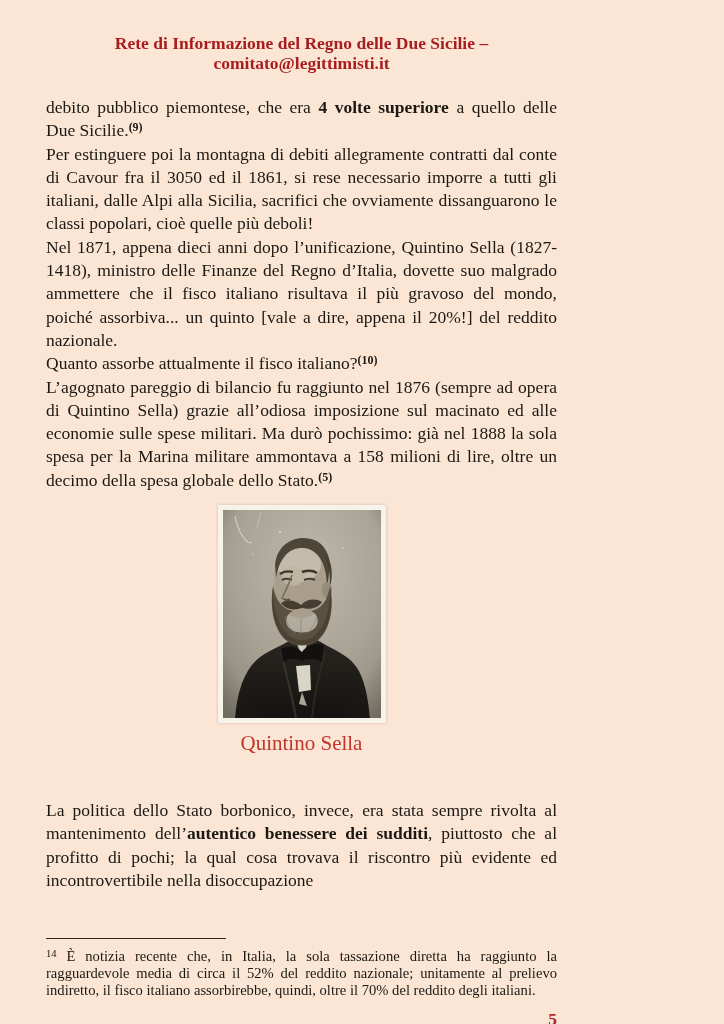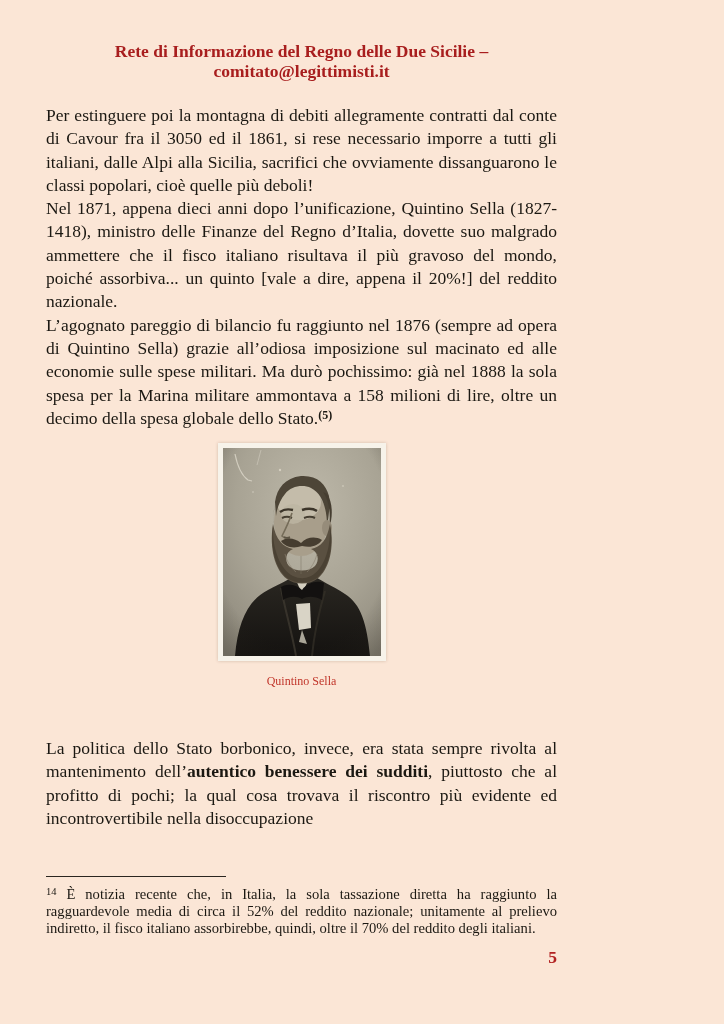--- a/index.html
+++ b/index.html
@@ -10,53 +10,55 @@
     --body_text:#1b1812;
   }
   *{box-sizing:border-box;}
   html,body{margin:0;padding:0;}
   body{
     width:724px;height:1024px;overflow:hidden;
     background:var(--background);
     color:var(--body_text);
     font-family:"Liberation Serif","DejaVu Serif",serif;
   }
-  .page{width:605px;height:1024px;padding:8px 48px 0 46px;}
+  .page{width:605px;height:1024px;padding:0 48px 0 46px;}
   .doc-header{
     padding-top:33px;margin:0;text-align:center;
     color:var(--header_red);font-weight:bold;font-size:17.5px;line-height:20px;
   }
   .bodytext{margin-top:23px;font-size:17.5px;line-height:23.3px;text-align:justify;}
   .bodytext p{margin:0;}
   .bold{font-weight:bold;}
   .ref{font-weight:bold;font-size:12px;vertical-align:5px;line-height:0;}
   .figure{margin:13px 0 0;text-align:center;}
   .photo-frame{
     display:inline-block;background:#f7f3ea;padding:5px;line-height:0;
     box-shadow:0 0 3px rgba(90,60,40,.25);
   }
   .photo-frame svg{width:158px;height:208px;display:block;}
-  .caption{margin-top:7px;text-align:center;color:var(--caption_red);font-size:12px;line-height:18px;}
+  .caption{margin-top:7px;text-align:center;color:var(--caption_red);font-size:21px;line-height:18px;}
   .p-after{margin-top:47px;}
   .footnotes{margin-top:46px;font-size:14.6px;line-height:16.8px;text-align:justify;}
   .fn-rule{width:180px;height:0;border-top:1.6px solid #2a2620;margin:0 0 9px 0;}
   .footnotes p{margin:0;}
   .fn-marker{font-size:10.5px;vertical-align:4px;line-height:0;}
   .pagenum{margin-top:10px;text-align:right;color:var(--page_number_red);font-weight:bold;font-size:17.5px;}
 </style>
 </head>
 <body>
 
 <div class="page">
 
   <p class="doc-header">Rete di Informazione del Regno delle Due Sicilie – comitato@legittimisti.it</p>
 
   <div class="bodytext">
+    <p><span>debito pubblico piemontese, che era </span><span class="bold">4 volte superiore</span><span> a quello delle Due Sicilie.</span><span class="ref">(9)</span></p>
     <p>Per estinguere poi la montagna di debiti allegramente contratti dal conte di Cavour fra il 3050 ed il 1861, si rese necessario imporre a tutti gli italiani, dalle Alpi alla Sicilia, sacrifici che ovviamente dissanguarono le classi popolari, cioè quelle più deboli!</p>
     <p>Nel 1871, appena dieci anni dopo l’unificazione, Quintino Sella (1827-1418), ministro delle Finanze del Regno d’Italia, dovette suo malgrado ammettere che il fisco italiano risultava il più gravoso del mondo, poiché assorbiva... un quinto [vale a dire, appena il 20%!] del reddito nazionale.</p>
+    <p><span>Quanto assorbe attualmente il fisco italiano?</span><span class="ref">(10)</span></p>
     <p><span>L’agognato pareggio di bilancio fu raggiunto nel 1876 (sempre ad opera di Quintino Sella) grazie all’odiosa imposizione sul macinato ed alle economie sulle spese militari. Ma durò pochissimo: già nel 1888 la sola spesa per la Marina militare ammontava a 158 milioni di lire, oltre un decimo della spesa globale dello Stato.</span><span class="ref">(5)</span></p>
   </div>
 
   <div class="figure">
     <span class="photo-frame">
       <svg viewBox="0 0 158 208" xmlns="http://www.w3.org/2000/svg">
         <defs>
           <radialGradient id="bg" cx="55%" cy="28%" r="85%">
             <stop offset="0" stop-color="#bdb8a9"></stop>
             <stop offset="0.55" stop-color="#a8a394"></stop>

